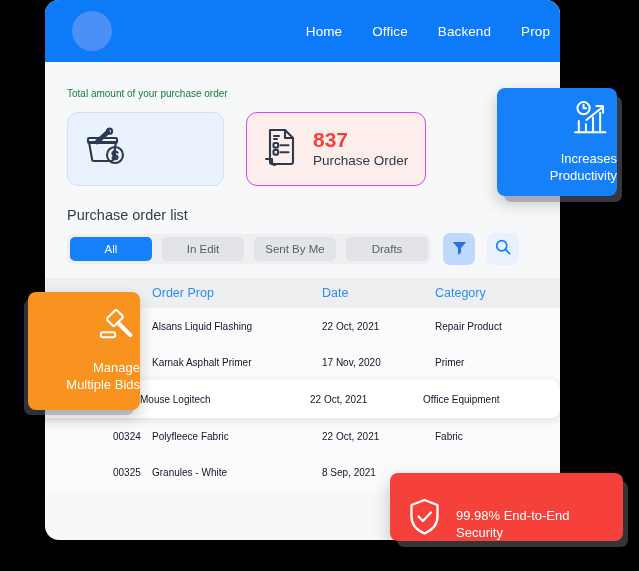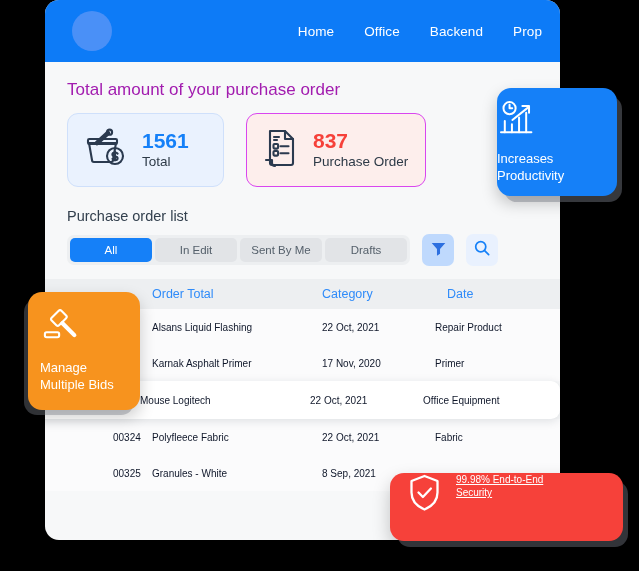--- a/index.html
+++ b/index.html
@@ -30,34 +30,34 @@
     background: #0D7BF7;
     display: flex; align-items: center;
   }
   .avatar {
     width: 40px; height: 40px; border-radius: 50%;
     background: #4A90F7; margin-left: 27px;
     flex: 0 0 auto;
   }
   .navlinks {
     display: flex; align-items: center;
-    margin-left: auto; margin-right: 8px;
+    margin-left: auto; margin-right: 0px;
     gap: 30px; padding-right: 10px;
   }
   .navlink {
     color: #FFFFFF; font-size: 13.5px; letter-spacing: .1px;
     white-space: nowrap;
   }
 
   
   .content { padding: 0 0 0 0; }
 
   .section-title {
-    color: #a21caf; font-size: 17px;
-    margin: 18px 0 0 22px;
+    color: #15803d; font-size: 10px;
+    margin: 26px 0 0 22px;
   }
 
   
   .stats { display: flex; gap: 22px; margin: 13px 0 0 22px; }
   .stat-card {
     display: flex; align-items: center;
     border-radius: 11px; height: 74px;
     padding: 0 16px;
   }
   .stat-card.blue { background: #EAF2FE; border: 1px solid #CFE0FB; width: 157px; }
@@ -67,21 +67,21 @@
   .stat-value { font-size: 21px; font-weight: bold; line-height: 1.15; }
   .stat-value.blue { color: #1580F8; }
   .stat-value.red  { color: #F6413A; }
   .stat-label { font-size: 13.5px; color: #2D3A47; line-height: 1.3; white-space: nowrap; }
 
   
   .list-title { color: #33404E; font-size: 14.5px; margin: 21px 0 0 22px; }
   .tabrow { display: flex; align-items: center; margin: 10px 0 0 22px; gap: 6px; }
   .tabgroup {
     display: flex; background: #EDEFF1; border-radius: 7px;
-    padding: 3px; gap: 3px;
+    padding: 3px; gap: 10px;
   }
   .tab {
     font-size: 11.5px; color: #55606B;
     padding: 6px 0; border-radius: 5px; text-align: center;
     min-width: 82px;
   }
   .tab.active { background: #1580F8; color: #FFFFFF; }
   .tab.plain  { background: #E2E4E7; }
   .icon-btn {
     width: 32px; height: 32px; border-radius: 7px;
@@ -114,22 +114,22 @@
     box-shadow: 0 2px 10px rgba(25,35,55,0.13);
     position: relative; z-index: 3;
     margin-left: -12px; width: 527px; height: 38px;
   }
   .trow.raised .col-id { padding-left: 58px; }
 
   
   .badge {
     position: absolute;
     display: flex; flex-direction: column;
-    align-items: flex-start; justify-content: center;
-    border-radius: 14px; z-index: 20;
+    align-items: flex-end; justify-content: center;
+    border-radius: 8px; z-index: 20;
     text-align: center; color: #FFFFFF;
   }
   .badge-label { font-size: 13px; line-height: 1.32; }
 
   #badge-productivity {
     left: 497px; top: 88px; width: 120px; height: 108px;
     background: #1580F8;
     box-shadow: 6px 7px 0 -1px rgba(120,125,135,0.45),
                 0 7px 16px rgba(0,0,0,0.22);
   }
@@ -141,21 +141,21 @@
     padding-left: 12px;
   }
   #badge-security {
     left: 390px; top: 473px; width: 233px; height: 68px;
     flex-direction: row; justify-content: flex-start;
     padding-left: 17px; gap: 14px;
     background: #F6413A;
     box-shadow: 6px 7px 0 -1px rgba(120,125,135,0.42),
                 0 8px 18px rgba(0,0,0,0.22);
   }
-  #badge-security .badge-label { text-align: left; font-size: 10px; width: 150px; text-decoration: underline; }
+  #badge-security .badge-label { text-align: left; font-size: 13px; width: 150px; }
   .badge-icon { margin-bottom: 8px; }
   #badge-security .badge-icon { margin-bottom: 0; flex: 0 0 auto; }
 </style>
 </head>
 <body>
 
 <div id="stage">
 
   <div id="window">
     <div id="window-inner">
@@ -179,24 +179,20 @@
           <div class="stat-card blue">
             <span class="stat-icon">
               <svg width="44" height="40" viewBox="0 0 44 40" fill="none" stroke="#2B3A4F" stroke-width="2.1" stroke-linecap="round" stroke-linejoin="round">
                 <path d="M5 15 h27 l-3 17 a2 2 0 0 1 -2 2 H10 a2 2 0 0 1 -2 -2 Z"></path>
                 <rect x="4" y="11" width="29" height="5" rx="1.2"></rect>
                 <path d="M13 15 L24 5" stroke-width="4.6"></path>
                 <circle cx="25.5" cy="4.2" r="2.6"></circle>
                 <circle cx="31" cy="28" r="8"></circle>
                 <path d="M31 23.5 v9 M33.6 25.6 a2.6 2.2 0 0 0 -2.6 -1.1 c-1.6 0 -2.6 .8 -2.6 1.9 s1 1.6 2.6 1.9 s2.6 .8 2.6 1.9 s-1 1.9 -2.6 1.9 a2.9 2.3 0 0 1 -2.6 -1.3"></path>
               </svg>
-            </span>
-            <span class="stat-text">
-              <span class="stat-value blue">1561</span>
-              <span class="stat-label">Total</span>
             </span>
           </div>
 
           <div class="stat-card red">
             <span class="stat-icon">
               <svg width="36" height="42" viewBox="0 0 36 42" fill="none" stroke="#2B3A4F" stroke-width="2.1" stroke-linecap="round" stroke-linejoin="round">
                 <path d="M7 4 h15 l8 8 v24 a2 2 0 0 1 -2 2 H9 a2 2 0 0 1 -2 -2 Z"></path>
                 <path d="M22 4 v8 h8"></path>
                 <path d="M3 33 h6 v3 a3 3 0 0 0 3 3"></path>
                 <path d="M11 10 h5 M11 13 h3"></path>
@@ -237,23 +233,23 @@
                 <path d="M12.9 12.9 L17.4 17.4"></path>
               </svg>
             </span>
           </div>
         </div>
 
         <div class="table">
 
           <div class="thead">
             <div class="th col-id"></div>
-            <div class="th col-name">Order Total</div>
+            <div class="th col-name">Order Prop</div>
+            <div class="th col-date">Date</div>
             <div class="th col-cat">Category</div>
-            <div class="th col-date">Date</div>
           </div>
 
           <div class="trow">
             <div class="td col-id"></div>
             <div class="td col-name">Alsans Liquid Flashing</div>
             <div class="td col-date">22 Oct, 2021</div>
             <div class="td col-cat">Repair Product</div>
           </div>
 
           <div class="trow">

